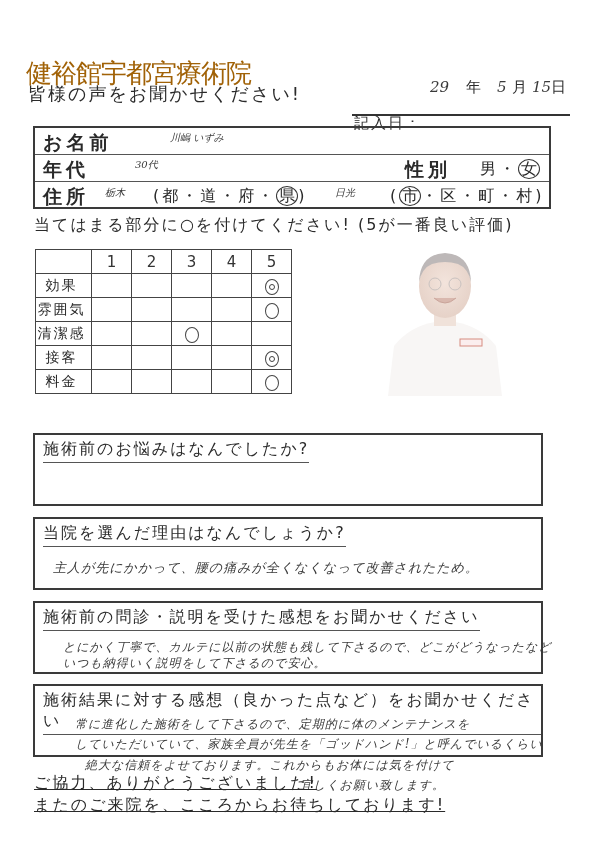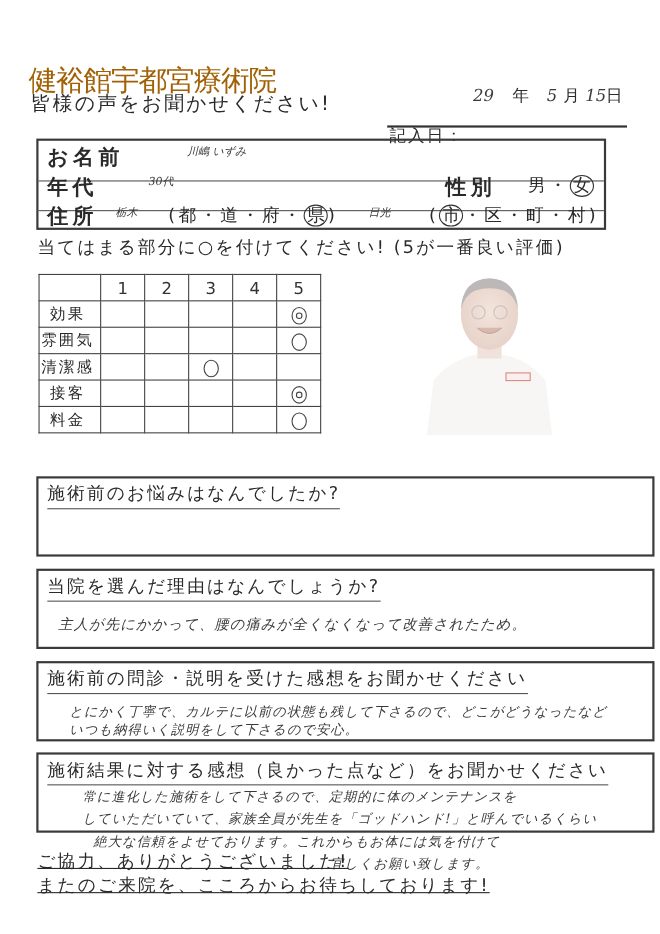--- a/index.html
+++ b/index.html
@@ -11,21 +11,21 @@
   .title { left: 26px; top: 56px; font-size: 26px; font-weight: normal; letter-spacing: -1px; color: #a16207; }
   .subtitle { left: 28px; top: 82px; font-size: 18px; letter-spacing: 2px; color: #2a2a2a; }
 
   .date-wrap { left: 352px; top: 74px; width: 218px; height: 42px; border-bottom: 2px solid #333; }
   .date-label { position: absolute; left: 2px; top: 4px; font-size: 15px; letter-spacing: 2px; margin-top: 36px; }
   .hand { font-family: "DejaVu Serif", serif; color: #3a3a3a; font-weight: normal; font-style: italic; }
   .date-val { position: absolute; font-size: 15px; top: 4px; }
 
   
   .info { left: 33px; top: 126px; width: 518px; height: 83px; border: 2px solid #3a3a3a; }
-  .info-row { position: absolute; left: 0; width: 100%; height: 37px; border-bottom: 1.5px solid #555; }
+  .info-row { position: absolute; left: 0; width: 100%; height: 27px; border-bottom: 1.5px solid #555; }
   .info-row:last-child { border-bottom: none; }
   .info-label { position: absolute; left: 8px; top: 2px; font-size: 19px; font-weight: bold; letter-spacing: 4px; color: #2a2a2a; }
   .info-val { position: absolute; top: 3px; font-size: 10px; }
   .opt { position: absolute; top: 4px; font-size: 16px; letter-spacing: 3px; color: #2a2a2a; }
   .circled { display: inline-block; border: 1.2px solid #333; border-radius: 50%; padding: 0 2px; line-height: 18px; letter-spacing: 0; }
 
   .instruction { left: 34px; top: 215px; font-size: 16px; letter-spacing: 2px; color: #2a2a2a; }
 
   
   .rating { left: 35px; top: 249px; border-collapse: collapse; }
@@ -33,21 +33,21 @@
   .rating th { font-size: 15px; text-align: center; color: #333; }
   .rating .rlabel { width: 56px; text-align: center; padding-right: 4px; font-size: 14px; letter-spacing: 2px; color: #2a2a2a; }
   .rating .cell { width: 40px; text-align: center; position: relative; }
   .mark { display: inline-block; width: 14px; height: 16px; border: 1.3px solid #444; border-radius: 50%; vertical-align: middle; position: relative; }
   .mark.double::after { content: ""; position: absolute; left: 3px; top: 4px; width: 4px; height: 4px; border: 1px solid #444; border-radius: 50%; }
 
   
   .photo { left: 380px; top: 246px; width: 130px; height: 150px; }
 
   
-  .qbox { left: 33px; width: 562px; height: 73px; border: 2px solid #3a3a3a; }
+  .qbox { left: 33px; width: 510px; height: 73px; border: 2px solid #3a3a3a; }
   .q-title { position: absolute; left: 8px; top: 4px; font-size: 16px; letter-spacing: 2px; padding-bottom: 2px; border-bottom: 1.5px solid #555; color: #2a2a2a; }
   .q-ans { position: absolute; left: 12px; font-size: 13px; letter-spacing: 1px; white-space: nowrap; }
 
   .overflow-line { font-size: 13px; letter-spacing: 1px; white-space: nowrap; }
   .footer { font-size: 16px; letter-spacing: 2px; color: #2a2a2a; white-space: nowrap; text-decoration: underline; }
 </style>
 </head>
 <body>
 
 <div class="abs title">健裕館宇都宮療術院</div>

